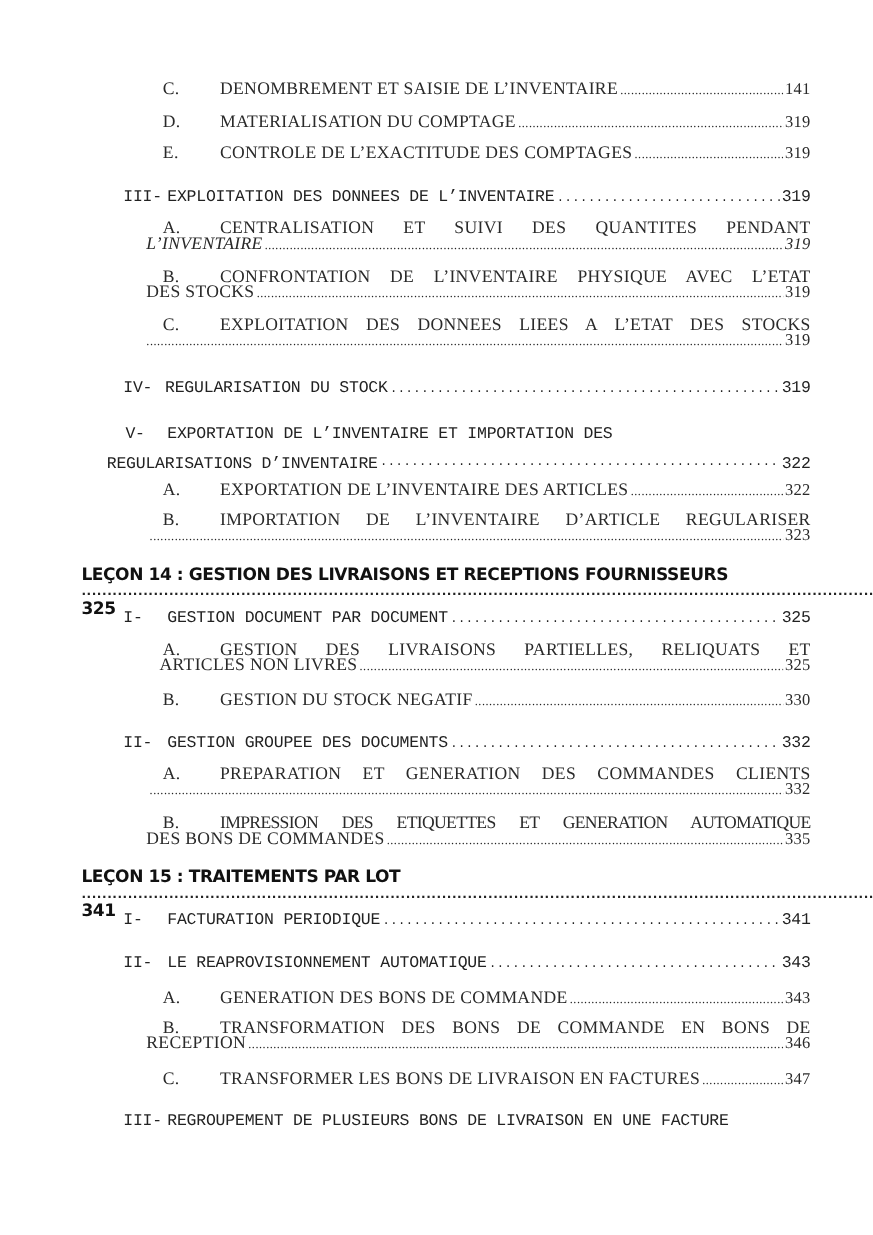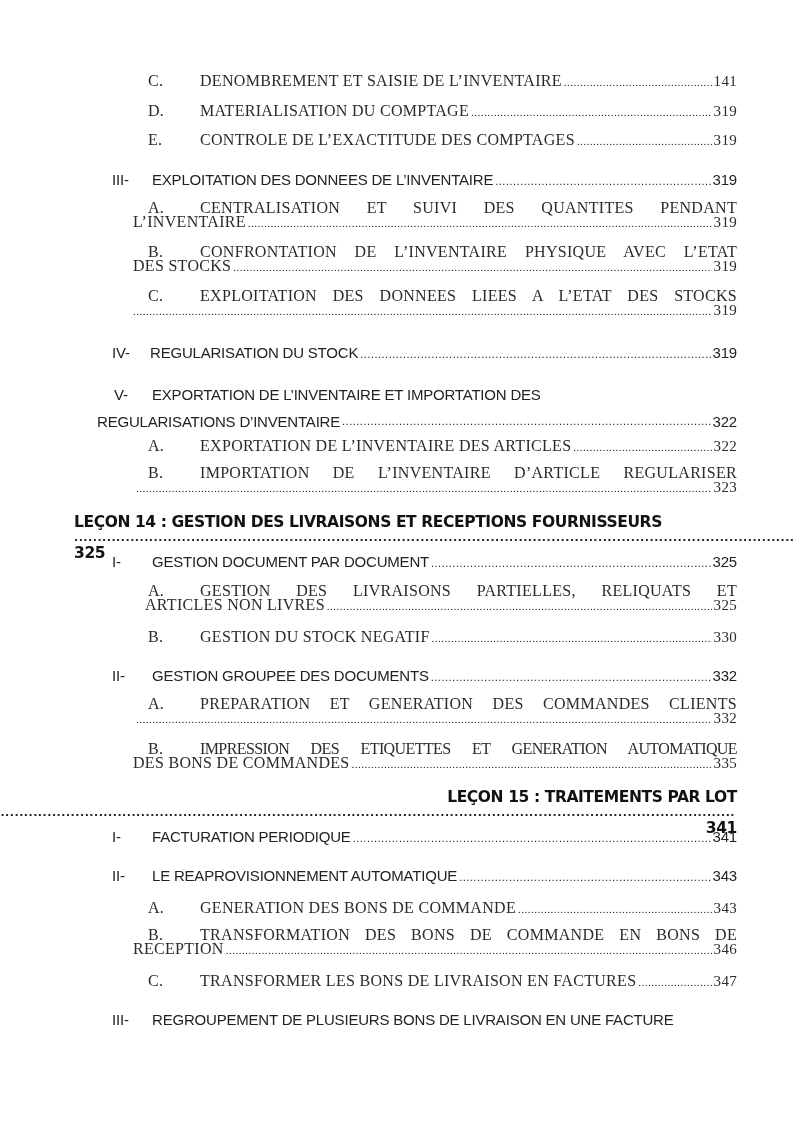--- a/index.html
+++ b/index.html
@@ -1,19 +1,19 @@
 <!DOCTYPE html>
 <html><head>
 <meta charset="utf-8">
 <style>
   html, body { margin:0; padding:0; background:#ffffff; }
   body { width:794px; height:1123px; position:relative; overflow:hidden; color:#1e1e1e; }
   .row { position:absolute; display:flex; align-items:baseline; }
   .serif { font-family: "Liberation Serif", "DejaVu Serif", serif; font-size:16px; letter-spacing:0.3px; color:#2a2a2a; }
-  .sans { font-family: Liberation Sans, sans-serif; font-size:15px; color:#222; letter-spacing:-0.2px; }
+  .sans { font-family: Liberation Mono, monospace; font-size:15px; color:#222; letter-spacing:-0.2px; }
   .bold { font-family: "DejaVu Sans", "Liberation Sans", sans-serif; font-size:15.5px; font-weight:bold; color:#111; letter-spacing:-0.4px;flex-direction:column; }
   .dots { flex:1; overflow:hidden; white-space:nowrap; margin:0 2px; font-size:11px; letter-spacing:0.5px; color:#222; }
   .dots::before { content:"....................................................................................................................................................................................................................................................................................................................................................................................."; }
   .num-serif { font-family: "Liberation Serif", "DejaVu Serif", serif; font-size:15px; }
   .label-serif { display:inline-block; width:52px; }
   .label-sans { display:inline-block; width:40px; }
 </style>
 </head>
 <body>
 
@@ -43,21 +43,21 @@
   <span>EXPLOITATION DES DONNEES DE L’INVENTAIRE</span>
   <span class="dots"></span>
   <span>319</span>
 </div>
 
 <div class="serif" style="position:absolute; left:133px; right:57px; top:201px; line-height:14px;">
   <div style="display:flex; justify-content:space-between; padding-left:15px;">
     <span class="label-serif">A.</span>
     <span style="flex:1; text-align:justify; text-align-last:justify;">CENTRALISATION ET SUIVI DES QUANTITES PENDANT</span>
   </div>
-  <div style="display:flex; align-items:baseline;">
+  <div style="display:flex; align-items:baseline;font-style:italic;">
     <span>L’INVENTAIRE</span>
     <span class="dots"></span>
     <span class="num-serif">319</span>
   </div>
 </div>
 
 <div class="serif" style="position:absolute; left:133px; right:57px; top:245px; line-height:14px;">
   <div style="display:flex; padding-left:15px;">
     <span class="label-serif">B.</span>
     <span style="flex:1; text-align:justify; text-align-last:justify;">CONFRONTATION DE L’INVENTAIRE PHYSIQUE AVEC L’ETAT</span>
@@ -171,21 +171,21 @@
     <span class="label-serif">B.</span>
     <span style="flex:1; text-align:justify; text-align-last:justify; letter-spacing:-0.6px; word-spacing:-3px;">IMPRESSION DES ETIQUETTES ET GENERATION AUTOMATIQUE</span>
   </div>
   <div style="display:flex; align-items:baseline;">
     <span>DES BONS DE COMMANDES</span>
     <span class="dots"></span>
     <span class="num-serif">335</span>
   </div>
 </div>
 
-<div class="row bold" style="left:72px; right:57px; top:788px;align-items:flex-end;">
+<div class="row bold" style="left:72px; right:57px; top:788px;">
   <span>LEÇON 15 : TRAITEMENTS PAR LOT</span>
   <span class="dots"></span>
   <span>341</span>
 </div>
 
 <div class="row sans" style="left:112px; right:57px; top:828px;">
   <span class="label-sans">I-</span>
   <span>FACTURATION PERIODIQUE</span>
   <span class="dots"></span>
   <span>341</span>

